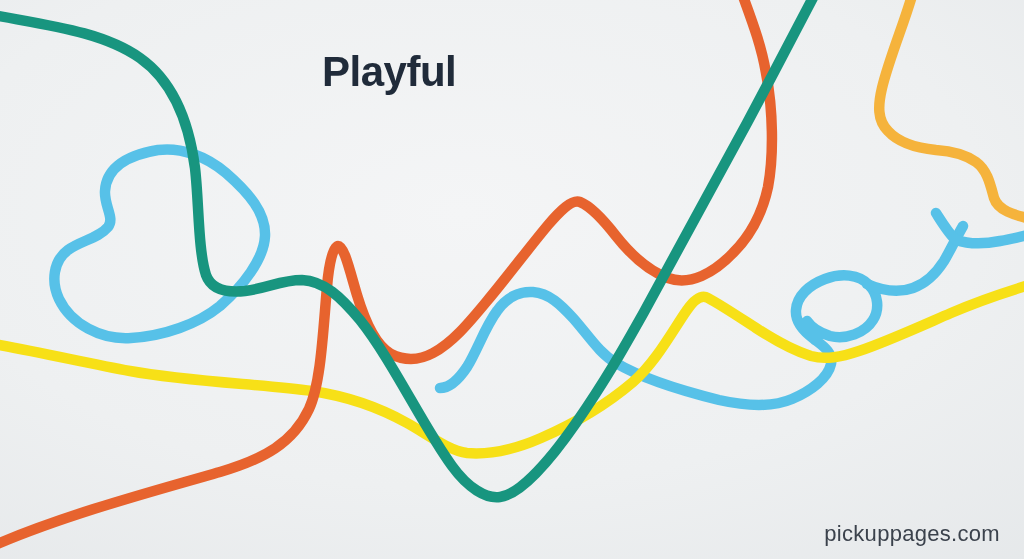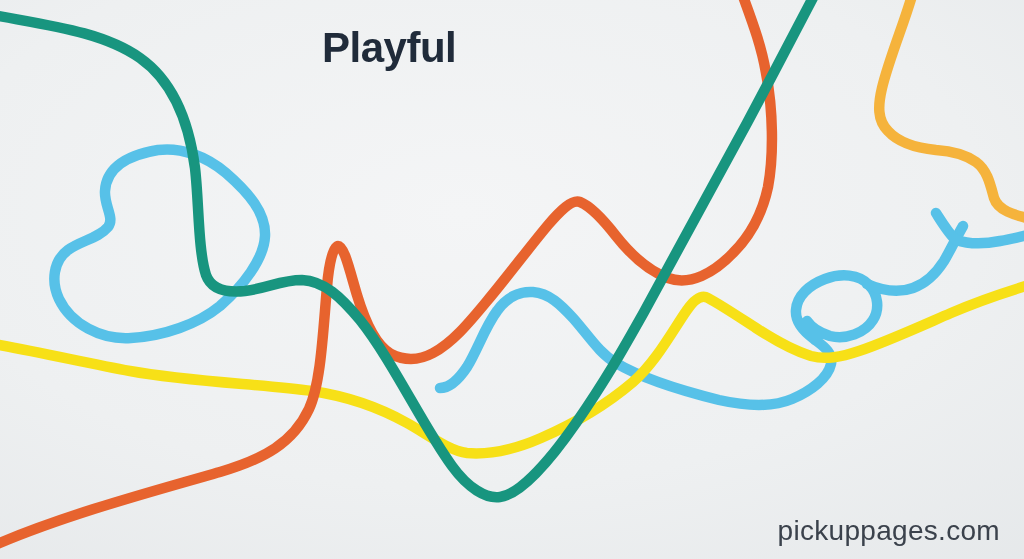--- a/index.html
+++ b/index.html
@@ -30,34 +30,34 @@
   }
   .lines-svg path {
     fill: none;
     stroke-width: 10.5;
     stroke-linecap: round;
     stroke-linejoin: round;
   }
   .title {
     position: absolute;
     left: 322px;
-    top: 28px;
+    top: 52px;
     color: #202b3a;
     font-weight: bold;
     font-size: 42px;
     line-height: 40px;
     letter-spacing: -0.5px;
     white-space: nowrap;
   }
   .watermark {
     position: absolute;
     right: 24px;
     bottom: 12px;
     color: #3b424c;
-    font-size: 28px;
+    font-size: 22px;
     letter-spacing: 0.3px;
     margin-top: 24px;
   }
 </style>
 </head>
 <body>
 
 <div class="canvas">
 
   <svg class="lines-svg" viewBox="0 0 1024 559" xmlns="http://www.w3.org/2000/svg" aria-hidden="true">

